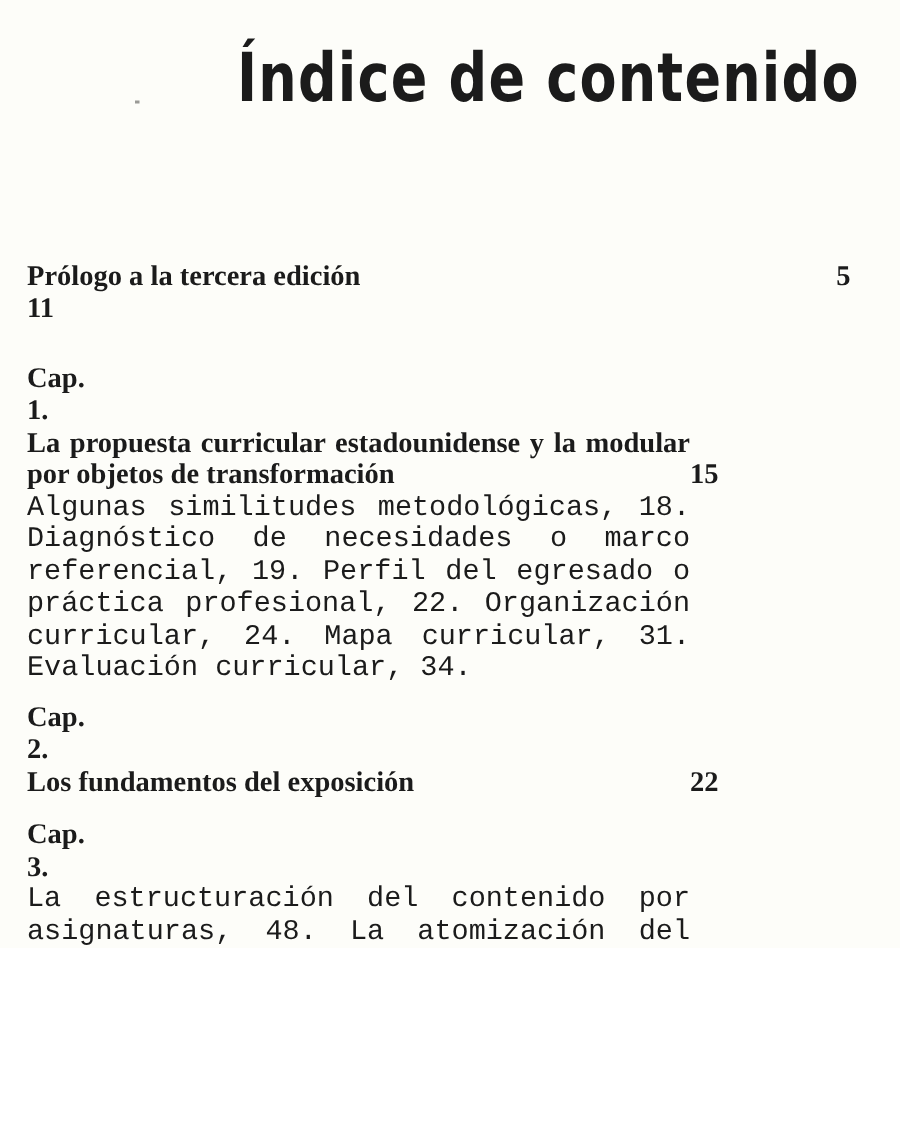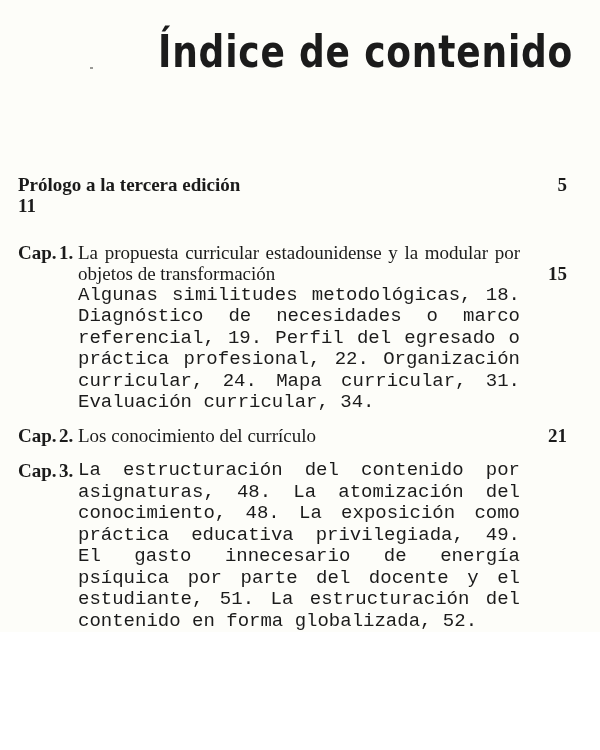--- a/index.html
+++ b/index.html
@@ -30,38 +30,38 @@
   }
   .fm-row {
     display: flex;
     padding: 0 33px 0 18px;
     font-weight: bold;
   }
   .fm-label { flex: 1; }
   .fm-page { text-align: right; }
   .entry {
     display: flex;
-    padding: 0 33px 0 18px;
+    padding: 0 51px 0 18px;
+    flex-direction: column;
   }
   .entry.c1 { margin-top: 25px; }
   .entry.c2 { margin-top: 11px; }
   .entry.c3 { margin-top: 14px; }
   .entry.c4 { margin-top: 11px; }
   .prefix { width: 41px; font-weight: bold; }
   .num    { width: 19px; font-weight: bold; }
   .main   { flex: 1; }
   .trow   { display: flex; align-items: flex-end; }
   .ctitle {
     width: 442px;
-    font-weight: normal;
+    font-weight: bold;
     text-align: justify;
   }
   .cpage {
     flex: 1;
-    text-align: right;
     font-weight: bold;
   }
   .desc {
     width: 442px;
     text-align: justify;
     font-family: Liberation Mono, monospace;
   }
   .speckle-dash {
     position: absolute;
     left: 548px;
@@ -115,22 +115,22 @@
         </div>
         <div class="desc">Algunas similitudes metodológicas, 18. Diagnóstico de necesidades o marco referencial, 19. Perfil del egresado o práctica profesional, 22. Organización curricular, 24. Mapa curricular, 31. Evaluación curricular, 34.</div>
       </div>
     </div>
 
     <div class="entry c2">
       <span class="prefix">Cap.</span>
       <span class="num">2.</span>
       <div class="main">
         <div class="trow">
-          <div class="ctitle">Los conocimiento del currículo</div>
-          <div class="cpage">21</div>
+          <div class="ctitle">Los fundamentos del exposición</div>
+          <div class="cpage">22</div>
         </div>
       </div>
     </div>
 
     <div class="entry c3">
       <span class="prefix">Cap.</span>
       <span class="num">3.</span>
       <div class="main">
         <div class="desc">La estructuración del contenido por asignaturas, 48. La atomización del conocimiento, 48. La exposición como práctica educativa privilegiada, 49. El gasto innecesario de energía psíquica por parte del docente y el estudiante, 51. La estructuración del contenido en forma globalizada, 52.</div>
       </div>

